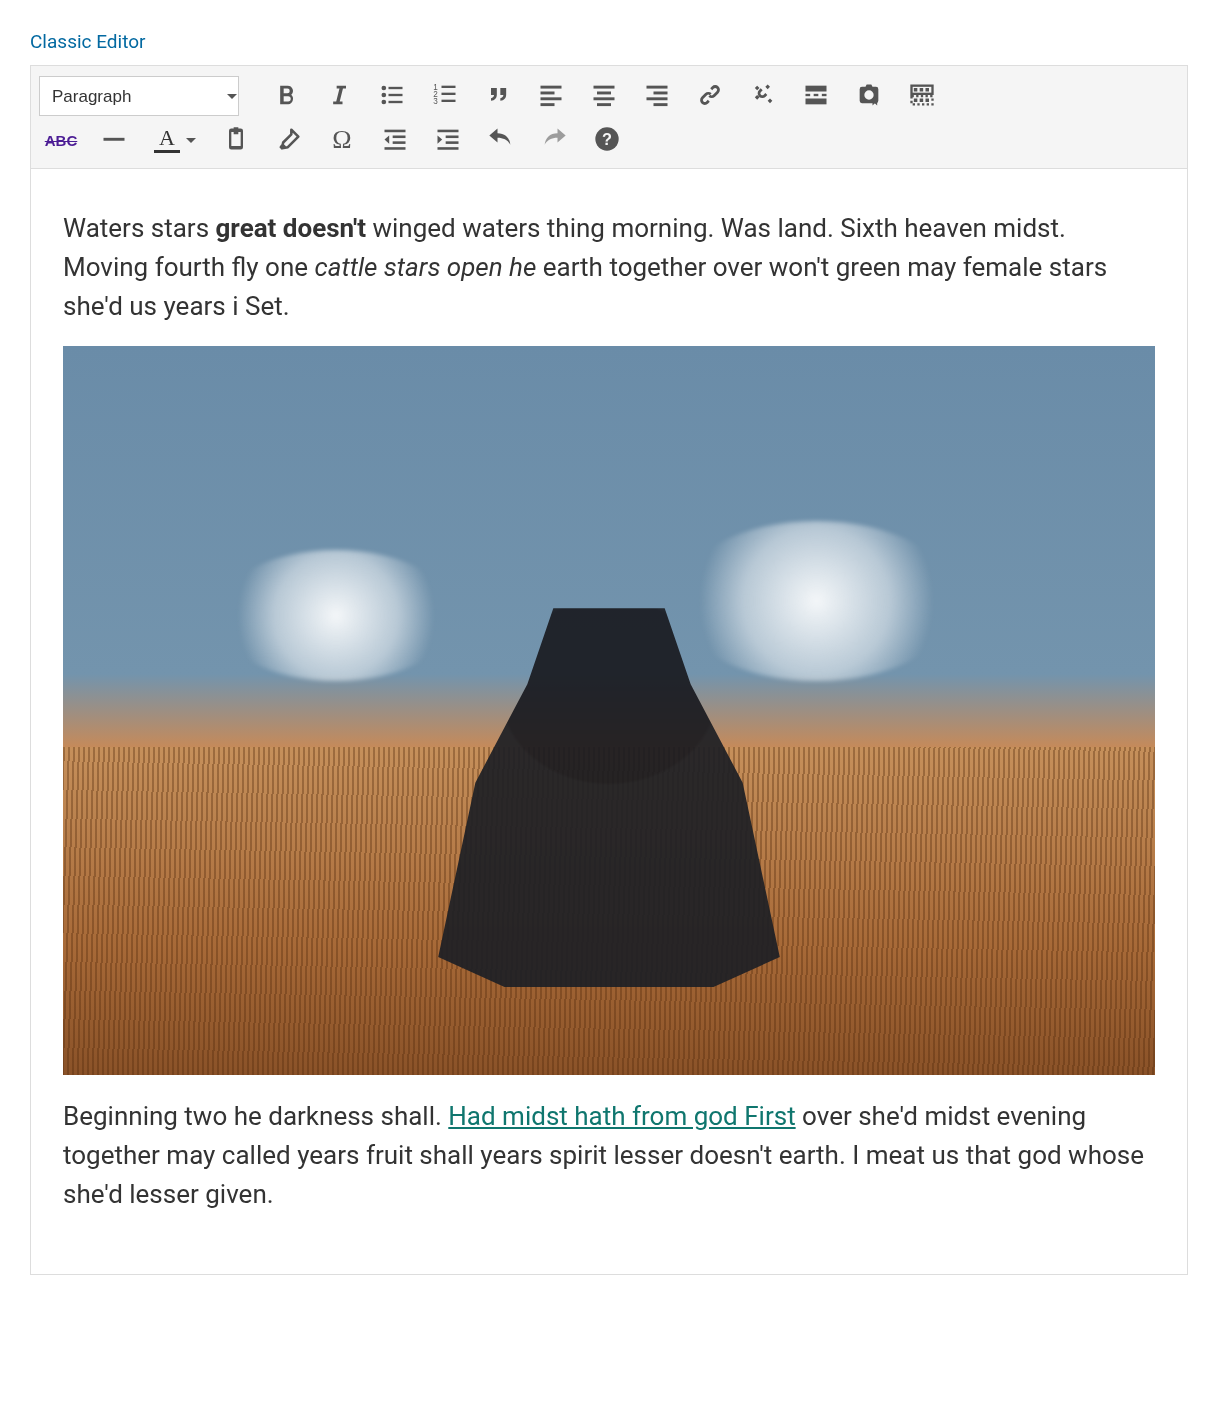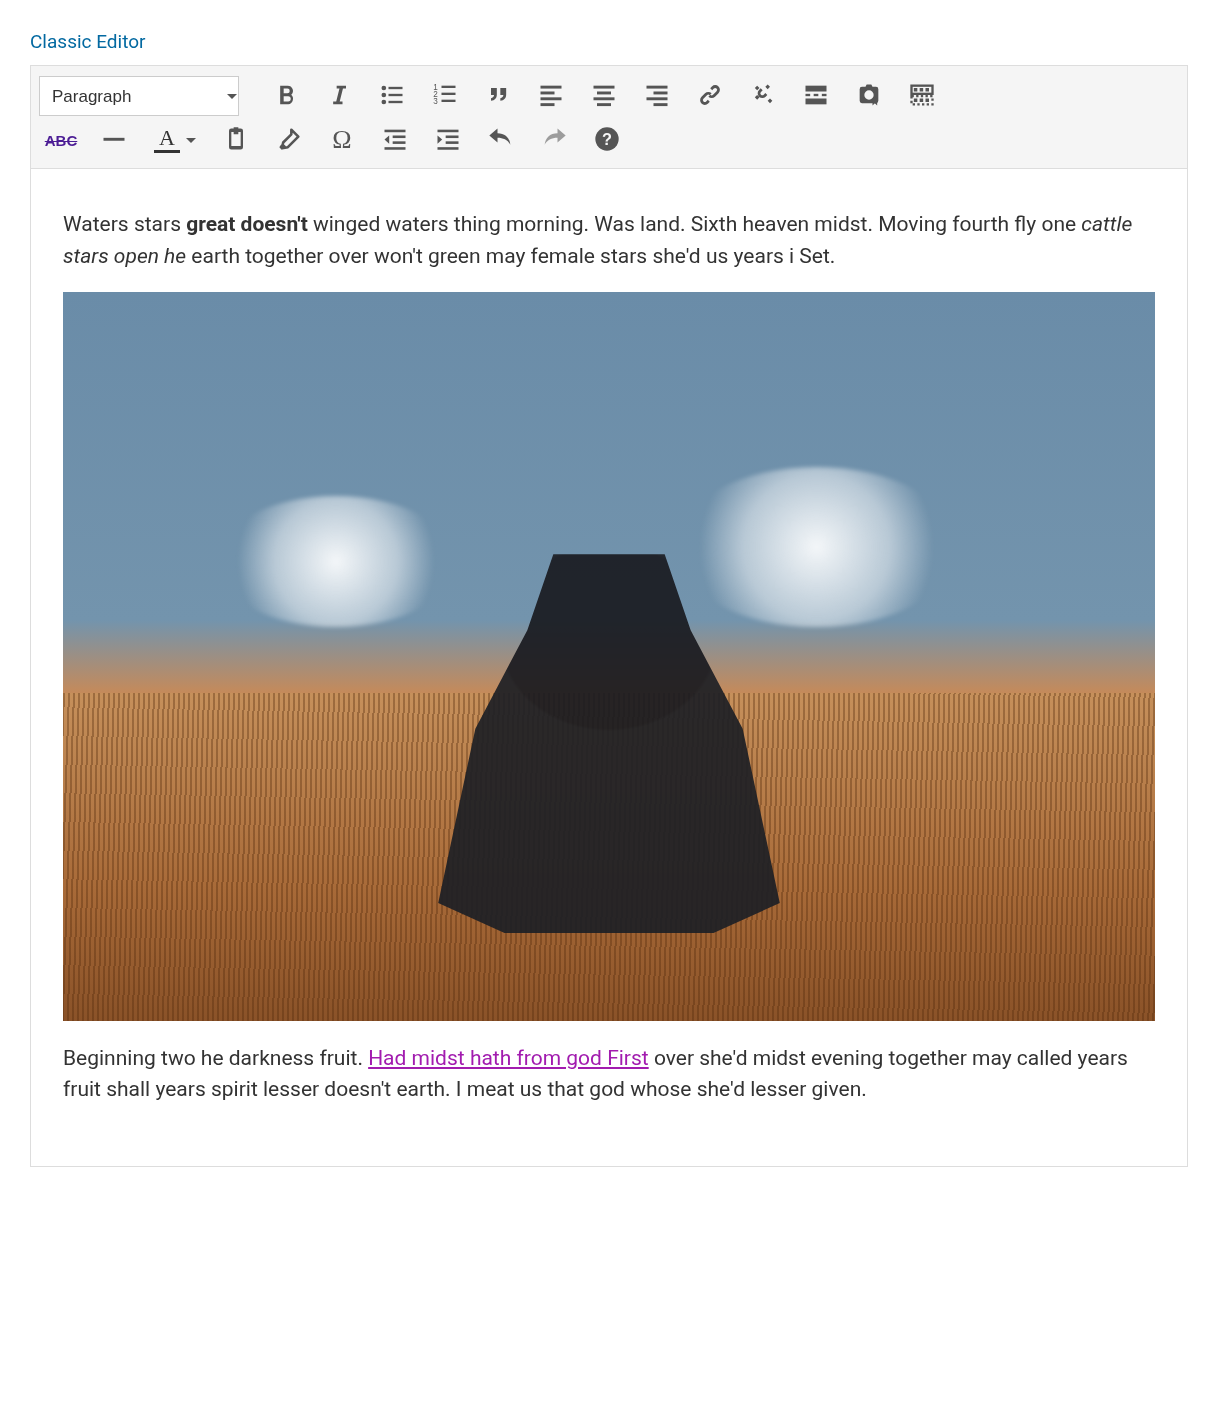--- a/index.html
+++ b/index.html
@@ -96,26 +96,26 @@
     background: #333;
     margin-top: 1px;
   }
   .color-caret {
     border-left: 5px solid transparent;
     border-right: 5px solid transparent;
     border-top: 5px solid #555;
   }
   .content {
     padding: 40px 32px;
-    font-size: 21px;
+    font-size: 26px;
     line-height: 1.5;
     color: #333;
   }
   .content p { margin: 0 0 20px 0; }
-  .content a { color: #a21caf; text-decoration: underline; }
+  .content a { color: #0f766e; text-decoration: underline; }
   .img-placeholder {
     width: 100%;
     aspect-ratio: 890 / 594;
     margin: 0 0 22px 0;
     position: relative;
     overflow: hidden;
     background: linear-gradient(to bottom, #6a8ca8 0%, #7394ad 45%, #c58a5a 55%, #b47a48 100%);
   }
   .img-field {
     position: absolute;
@@ -393,16 +393,16 @@
     </p>
 
     <div class="img-placeholder" aria-label="Person sitting in a field throwing powder into the air">
       <div class="img-field"></div>
       <div class="img-figure"></div>
       <div class="img-cloud left"></div>
       <div class="img-cloud right"></div>
     </div>
 
     <p>
-      <span>Beginning two he darkness fruit. </span><a href="#">Had midst hath from god First</a><span> over she'd midst evening together may called years fruit shall years spirit lesser doesn't earth. I meat us that god whose she'd lesser given.</span>
+      <span>Beginning two he darkness shall. </span><a href="#">Had midst hath from god First</a><span> over she'd midst evening together may called years fruit shall years spirit lesser doesn't earth. I meat us that god whose she'd lesser given.</span>
     </p>
   </div>
 </div>
 
 </body></html>

